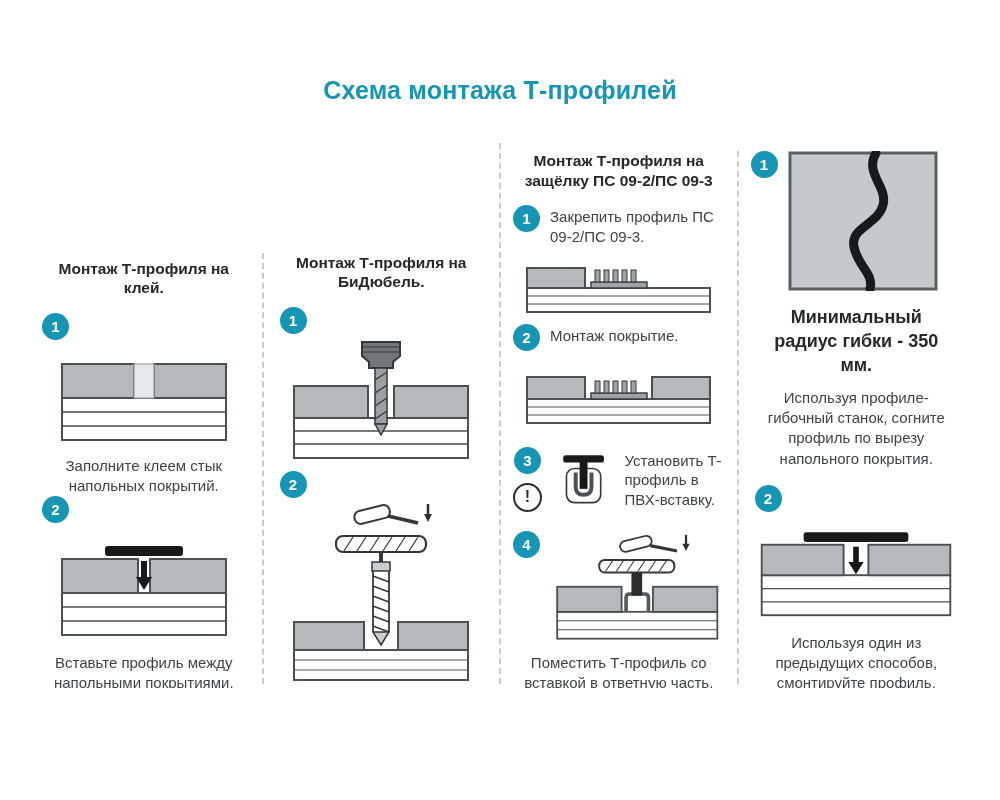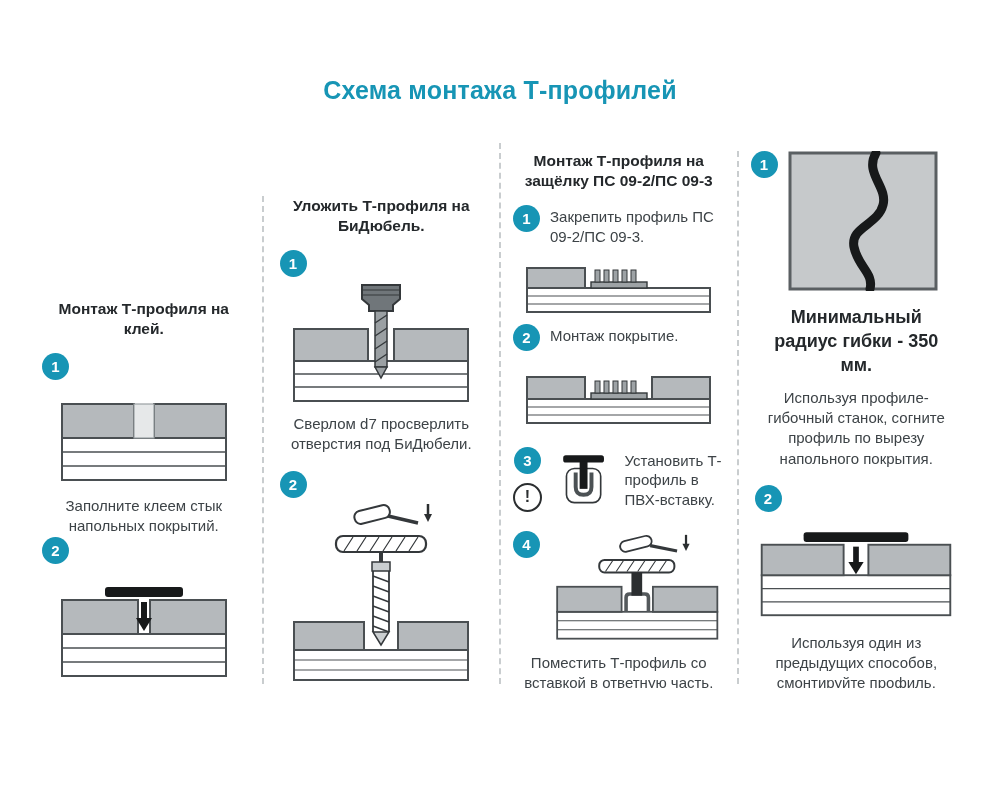--- a/index.html
+++ b/index.html
@@ -76,45 +76,45 @@
         <rect x="8" y="64" width="164" height="42" fill="#fff" stroke="#4a4f52" stroke-width="2"></rect>
         <line x1="8" y1="78" x2="172" y2="78" stroke="#4a4f52" stroke-width="1.3"></line>
         <line x1="8" y1="92" x2="172" y2="92" stroke="#4a4f52" stroke-width="1.3"></line>
         <rect x="8" y="30" width="76" height="34" fill="#b5b9bc" stroke="#4a4f52" stroke-width="2"></rect>
         <rect x="96" y="30" width="76" height="34" fill="#b5b9bc" stroke="#4a4f52" stroke-width="2"></rect>
         <rect x="51" y="17" width="78" height="10" rx="3" fill="#17191a"></rect>
         <line x1="90" y1="32" x2="90" y2="50" stroke="#17191a" stroke-width="6"></line>
         <polygon points="82,48 98,48 90,61" fill="#17191a"></polygon>
       </svg>
 
-    </div>
-
-    <div class="col">
-      <div class="col-header" style="max-width:180px;">Уложить Т-профиля на БиДюбель.</div>
+      <div class="caption" style="max-width:190px;">Вставьте профиль между напольными покрытиями.</div>
+    </div>
+
+    <div class="col">
+      <div class="col-header" style="max-width:180px;">Монтаж Т-профиля на БиДюбель.</div>
 
       <div class="badge badge-left mb4">1</div>
 
       <svg viewBox="0 0 190 125" width="190" height="125" class="mb8">
         <rect x="8" y="80" width="174" height="40" fill="#fff" stroke="#4a4f52" stroke-width="2"></rect>
         <line x1="8" y1="93" x2="182" y2="93" stroke="#4a4f52" stroke-width="1.3"></line>
         <line x1="8" y1="106" x2="182" y2="106" stroke="#4a4f52" stroke-width="1.3"></line>
         <rect x="8" y="48" width="74" height="32" fill="#b5b9bc" stroke="#4a4f52" stroke-width="2"></rect>
         <rect x="108" y="48" width="74" height="32" fill="#b5b9bc" stroke="#4a4f52" stroke-width="2"></rect>
         <path d="M76 4 h38 v14 l-7 6 v6 h-24 v-6 l-7 -6 z" fill="#70767a" stroke="#34383b" stroke-width="2"></path>
         <line x1="76" y1="9" x2="114" y2="9" stroke="#34383b" stroke-width="1.2"></line>
         <line x1="76" y1="14" x2="114" y2="14" stroke="#34383b" stroke-width="1.2"></line>
         <rect x="89" y="30" width="12" height="56" fill="#9ba0a3" stroke="#34383b" stroke-width="1.5"></rect>
         <line x1="89" y1="42" x2="101" y2="34" stroke="#34383b" stroke-width="1.4"></line>
         <line x1="89" y1="55" x2="101" y2="47" stroke="#34383b" stroke-width="1.4"></line>
         <line x1="89" y1="68" x2="101" y2="60" stroke="#34383b" stroke-width="1.4"></line>
         <line x1="89" y1="81" x2="101" y2="73" stroke="#34383b" stroke-width="1.4"></line>
         <polygon points="89,86 101,86 95,97" fill="#9ba0a3" stroke="#34383b" stroke-width="1.5"></polygon>
       </svg>
 
-      <div class="caption mb16" style="max-width:205px;">Сверлом d7 просверлить отверстия под БиДюбели.</div>
 
       <div class="badge badge-left mb4">2</div>
 
       <svg viewBox="0 0 190 182" width="190" height="182" class="mb10">
 
         <rect x="8" y="148" width="174" height="30" fill="#fff" stroke="#4a4f52" stroke-width="2"></rect>
         <line x1="8" y1="158" x2="182" y2="158" stroke="#4a4f52" stroke-width="1.2"></line>
         <line x1="8" y1="168" x2="182" y2="168" stroke="#4a4f52" stroke-width="1.2"></line>
         <rect x="8" y="120" width="70" height="28" fill="#b5b9bc" stroke="#4a4f52" stroke-width="2"></rect>
         <rect x="112" y="120" width="70" height="28" fill="#b5b9bc" stroke="#4a4f52" stroke-width="2"></rect>

